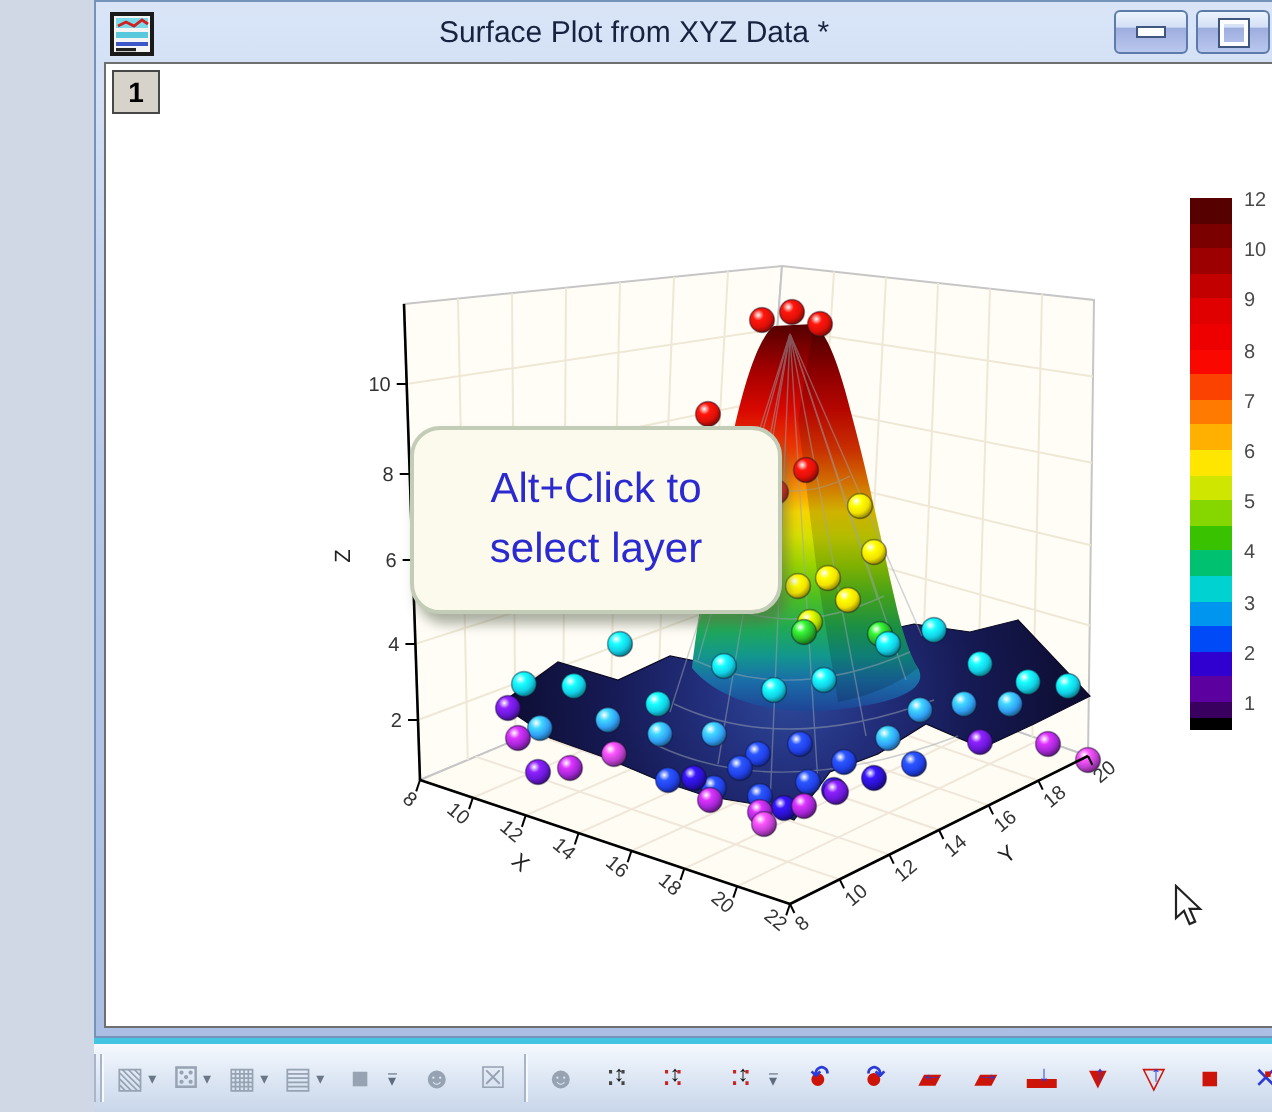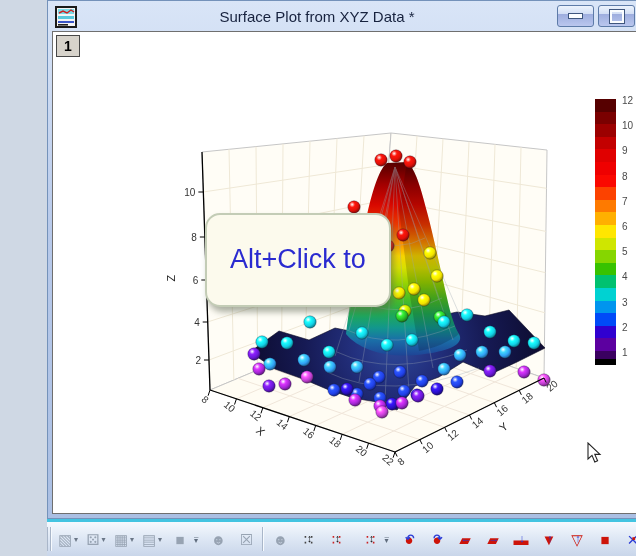--- a/index.html
+++ b/index.html
@@ -25,21 +25,21 @@
   .client{position:absolute;left:4px;top:30px;right:4px;bottom:4px;background:#ffffff;
           border:1px solid #6f6f6f;}
   .layer-badge{position:absolute;left:3px;top:3px;width:22px;height:20px;background:#d7d3cb;
                border:1px solid #474747;display:flex;align-items:center;justify-content:center;
                font-size:14px;font-weight:bold;color:#000;}
   
   .tooltip{position:absolute;left:158px;top:213px;width:186px;height:94px;box-sizing:border-box;
            background:#fcfaed;border:2px solid #c3ccb6;border-radius:15px;
            box-shadow:3px 5px 6px rgba(90,100,80,.5);
            display:flex;flex-direction:column;align-items:center;justify-content:center;}
-  .tooltip div{color:#2a2ad0;font-size:27px;line-height:1.45;}
+  .tooltip div{color:#2a2ad0;font-size:21px;line-height:1.45;}
   
   .colorbar{position:absolute;left:548px;top:99px;width:60px;height:266px;}
   .cb-bands{position:absolute;left:0;top:0;width:21px;height:266px;display:flex;flex-direction:column;}
   .cb-labels{position:absolute;left:27px;top:0;width:30px;height:100%;}
   .cb-labels span{position:absolute;font-size:10px;color:#4a4a4a;}
   
   .cursor{position:absolute;left:540px;top:442px;}
   
   .toolbar{position:absolute;left:0;top:519px;width:636px;height:37px;box-sizing:border-box;
            border-top:3px solid #43c4e1;
@@ -401,20 +401,21 @@
         <span style="top: 147.2px;">5</span>
         <span style="top: 172.4px;">4</span>
         <span style="top: 197.6px;">3</span>
         <span style="top: 222.8px;">2</span>
         <span style="top: 248px;">1</span>
       </div>
   </div>
 
   <div class="tooltip">
     <div>Alt+Click to</div>
+    <div>select layer</div>
   </div>
 
   <svg class="cursor" width="15" height="22" viewBox="0 0 15 22">
     <path d="M1,1 L1,17 L5,13.4 L7.8,20 L10.6,18.8 L7.8,12.4 L13,12.4 Z" fill="#ffffff" stroke="#222" stroke-width="1.1"></path>
   </svg>
 
   <div class="toolbar" id="toolbar">
       <div class="tb-sliver"></div>
       <div class="tb-sep"></div>
       <div class="tbtn disabled">

